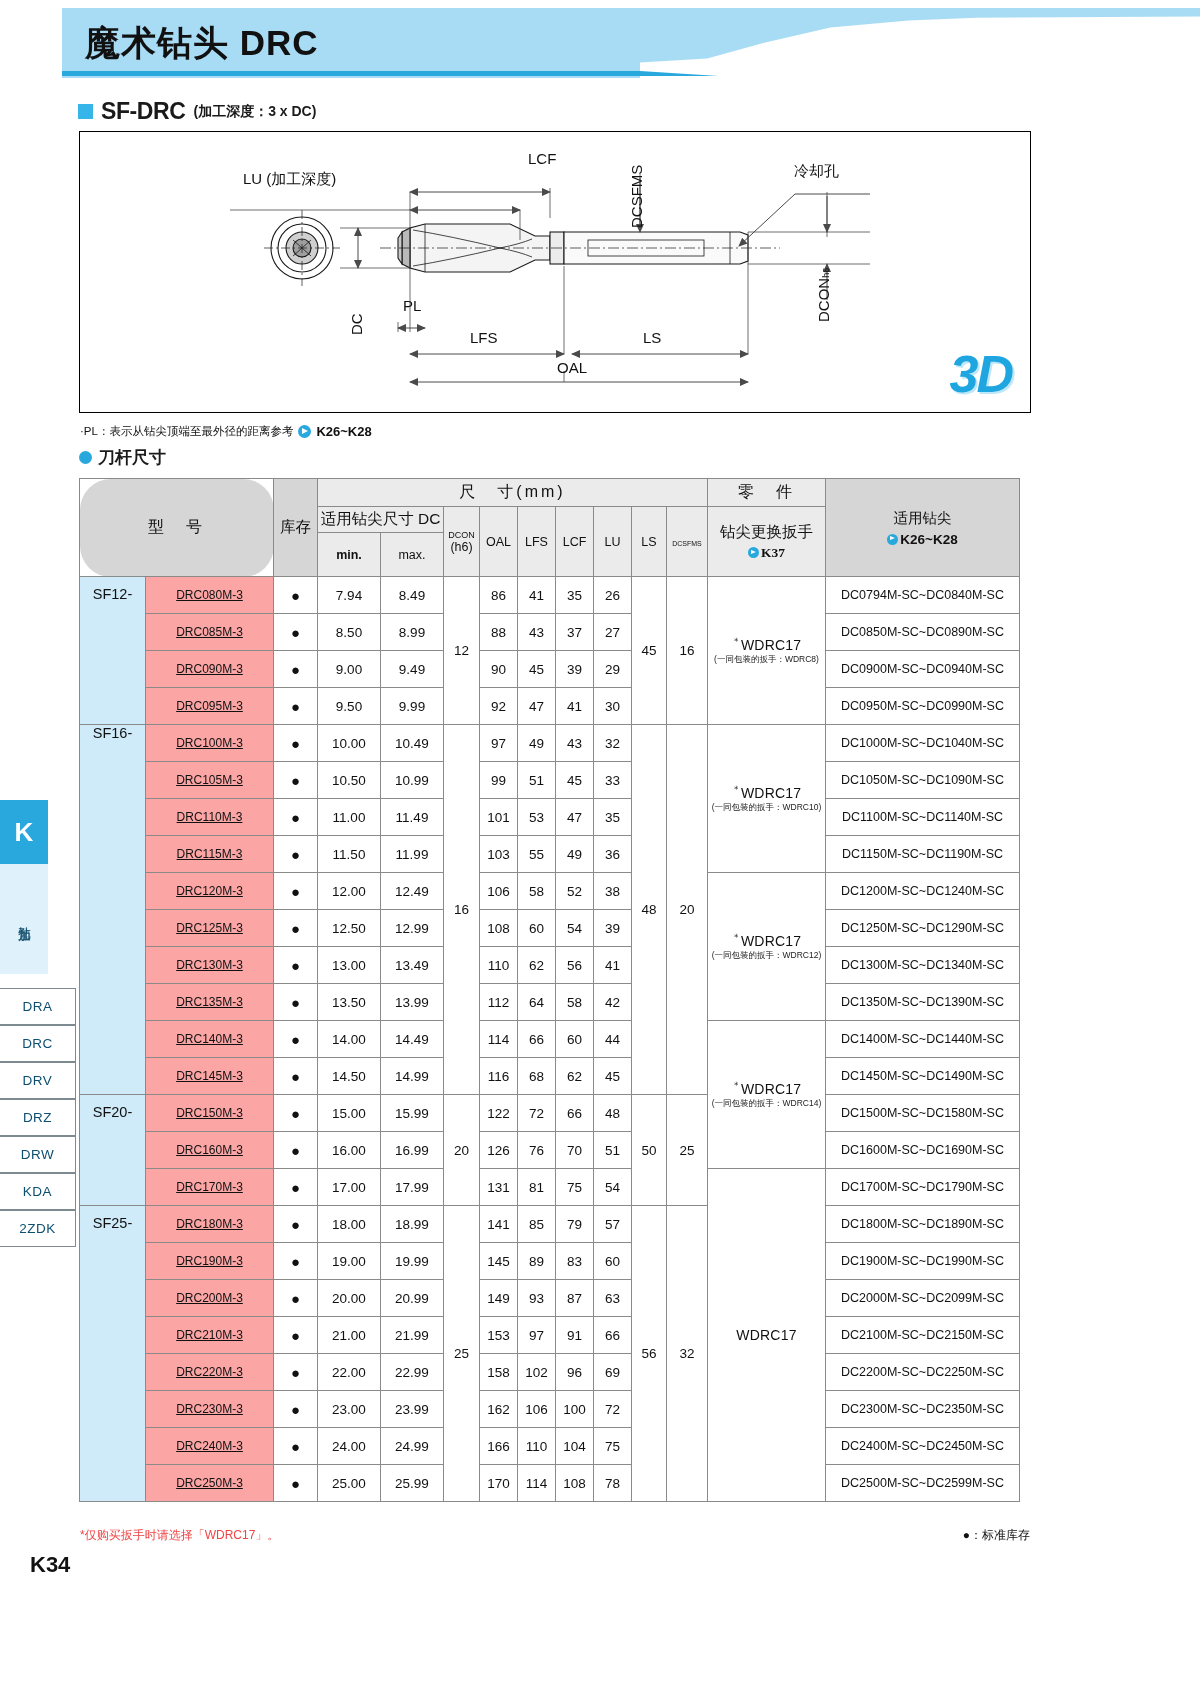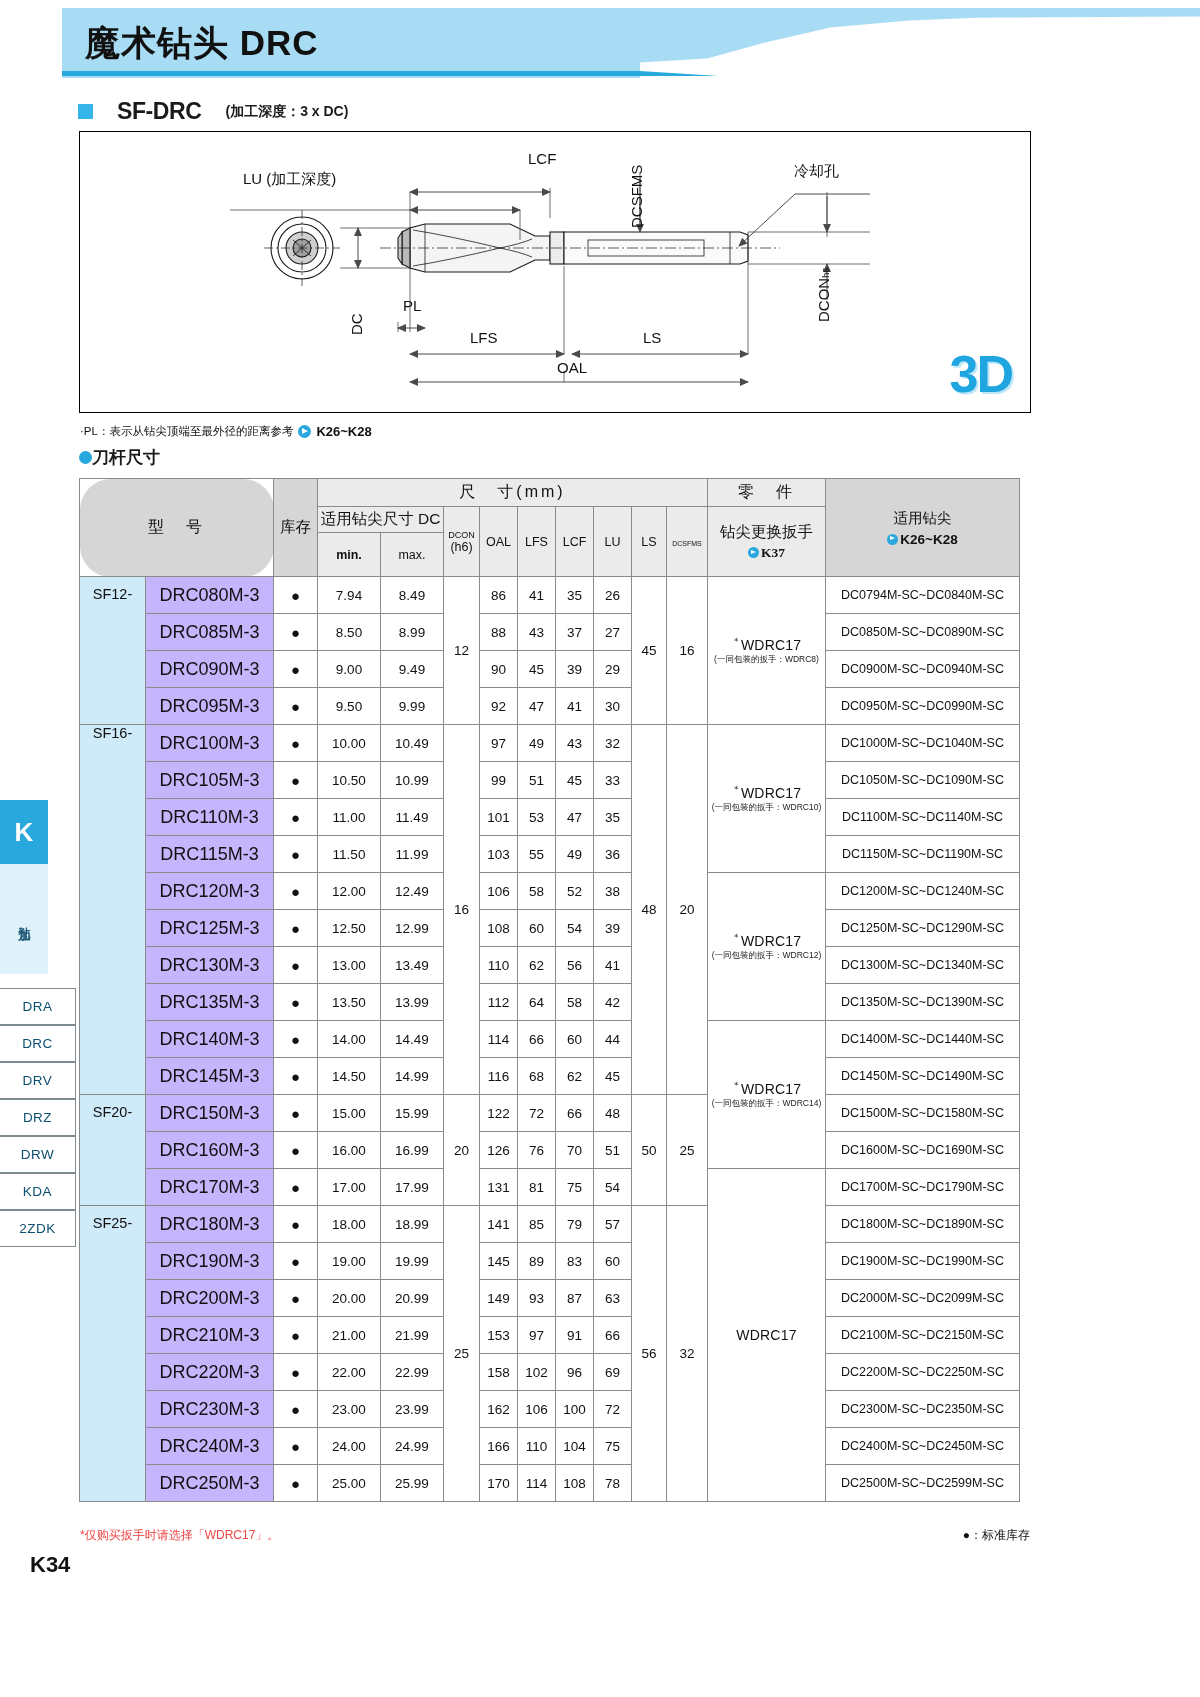--- a/index.html
+++ b/index.html
@@ -34,40 +34,40 @@
   }
   .banner-title {
     position:absolute; left:85px; top:20px;
     font-size:35px; font-weight:bold; letter-spacing:1px; color:#111;
   }
   .banner-title .lat { font-family:"Liberation Sans",sans-serif; }
 
   
   .sect {
     position:absolute; left:78px; top:98px;
-    display:flex; align-items:center; gap:24px;
+    display:flex; align-items:center; gap:8px;
   }
   .sect-sq { width:15px; height:15px; background:#36b6e8; display:inline-block; }
   .sect-t1 { font-size:23px; font-weight:bold; letter-spacing:-0.4px; }
   .sect-t2 { font-size:14px; font-weight:bold; }
 
   
   .diagram {
     position:absolute; left:79px; top:131px; width:952px; height:282px;
     border:1.6px solid #000; background:#fff;
   }
   .dia-svg { position:absolute; left:0; top:0; }
   .lbl {
     position:absolute; font-size:15px; color:#111; white-space:nowrap;
     font-family:"Liberation Sans",sans-serif;
   }
   .lbl.rot { transform:rotate(-90deg); transform-origin:left top; }
   .logo3d {
     position:absolute; right:18px; bottom:8px;
-    font-size:52px; font-weight:bold; 
+    font-size:52px; font-weight:bold; font-style:italic;
     color:#1fa6e0; letter-spacing:-2px;
     text-shadow:2px 2px 0 #bfe7f8;
   }
 
   
   .plnote {
     position:absolute; left:80px; top:424px;
     font-size:11.5px; color:#111; display:flex; align-items:center; gap:5px;
   }
   .arrowdot {
@@ -76,21 +76,21 @@
   }
   .arrowdot::after{
     content:""; position:absolute; left:3.4px; top:3.4px;
     border-left:6px solid #fff; border-top:3.2px solid transparent; border-bottom:3.2px solid transparent;
   }
   .plnote b { font-size:13px; }
 
   
   .subhead {
     position:absolute; left:79px; top:446px;
-    display:flex; align-items:center; 
+    display:flex; align-items:center; gap:6px;
     font-size:17px; font-weight:bold;
   }
   .bluedot { width:13px; height:13px; border-radius:50%; background:#29a8dd; }
 
   
   .rail-k {
     position:absolute; left:0px; top:800px; width:48px; height:64px;
     background:#29a8dd; color:#fff; font-size:26px; font-weight:bold;
     display:flex; align-items:center; justify-content:center;
   }
@@ -124,22 +124,22 @@
   .hdr-main { font-size:16px; letter-spacing:3px; }
   .hdr-cn { font-size:15.5px; }
   .hdr-sm { font-size:12.5px; }
   .hdr-xs { font-size:9px; }
   .hdr-xxs { font-size:7px; }
   .cell-sf {
     background:#cfeaf8; font-weight:bold; font-size:14.5px;
     width:66px; text-align:right; padding-right:6px;
   }
   .cell-model {
-    background:#c4b5fd; font-weight:bold; font-size:18px;
-    width:128px; text-align:left; padding-left:9px;
+    background:#fca5a5; font-weight:bold; font-size:12px;
+    width:128px; text-align:left; padding-left:9px;text-decoration:underline;
   }
   .cell-stock { width:44px; font-size:15px; }
   .cell-num { width:63px; font-size:13.5px; }
   .cell-dcon { width:36px; }
   .cell-sh { width:38px; font-size:13.5px; }
   .cell-ls { width:35px; }
   .cell-dcsfms { width:41px; }
   .cell-wr { width:118px; }
   .cell-tip { width:194px; font-size:12.5px; }
   .rowh { height:37px; }

